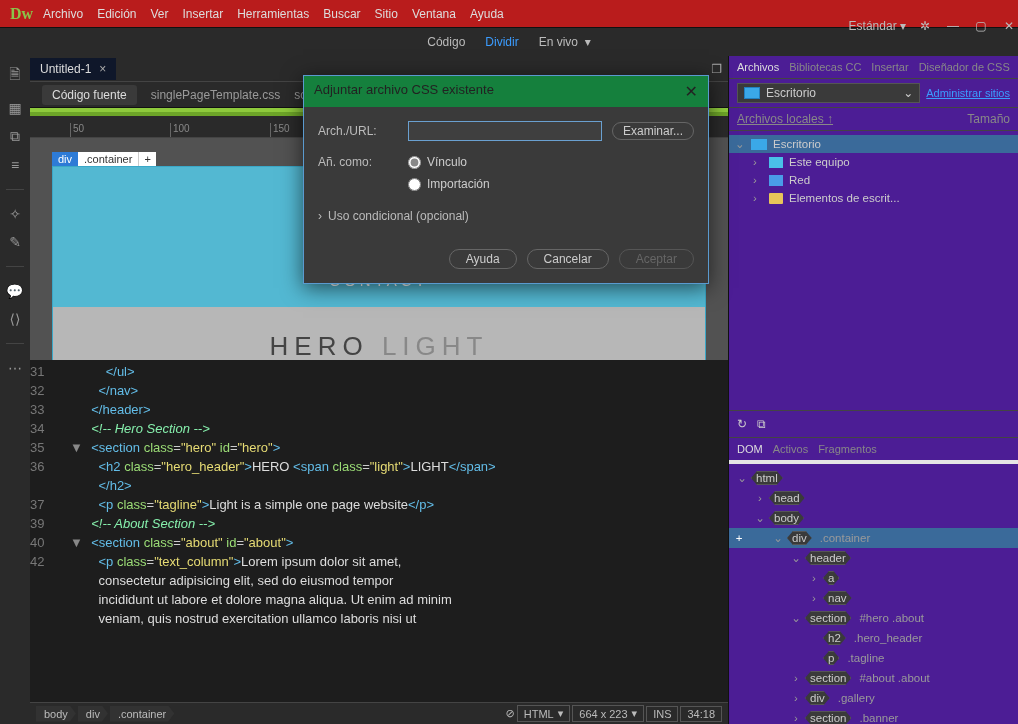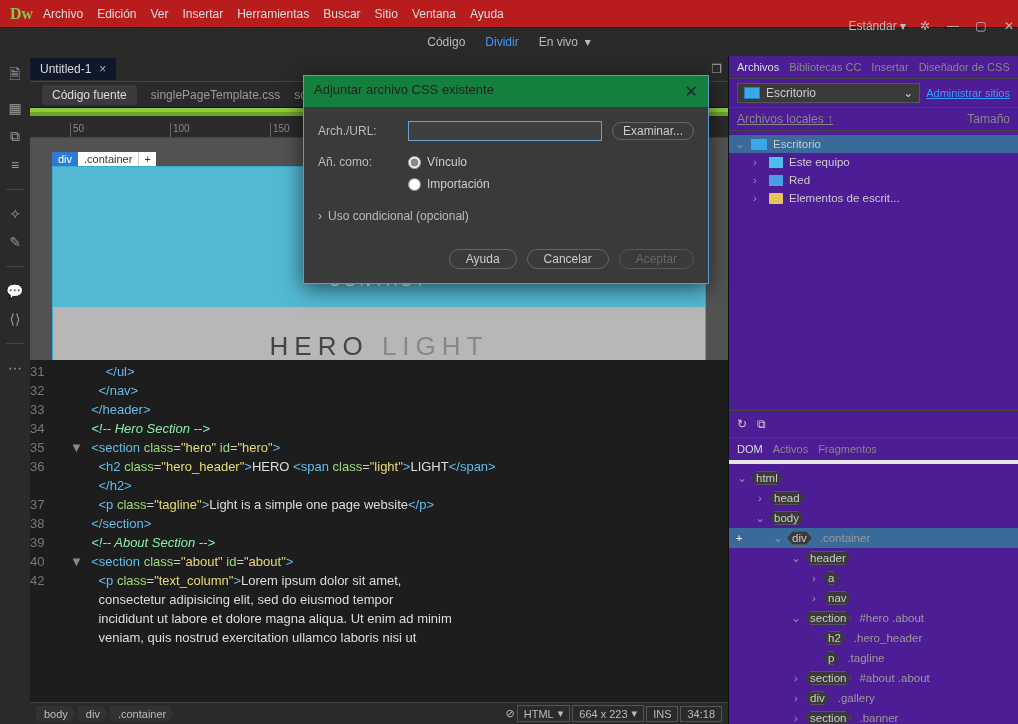--- a/index.html
+++ b/index.html
@@ -207,25 +207,20 @@
           <div class="fold"></div>
           <div class="code">    <span class="tagc">&lt;h2</span> <span class="attr">class</span>=<span class="str">"hero_header"</span><span class="tagc">&gt;</span><span class="text">HERO </span><span class="tagc">&lt;span</span> <span class="attr">class</span>=<span class="str">"light"</span><span class="tagc">&gt;</span><span class="text">LIGHT</span><span class="tagc">&lt;/span&gt;</span>
     <span class="tagc">&lt;/h2&gt;</span></div>
         </div>
         <div class="codeline">
           <div class="gutter">37</div>
           <div class="fold"></div>
           <div class="code">    <span class="tagc">&lt;p</span> <span class="attr">class</span>=<span class="str">"tagline"</span><span class="tagc">&gt;</span><span class="text">Light is a simple one page website</span><span class="tagc">&lt;/p&gt;</span></div>
         </div>
         <div class="codeline">
-          <div class="gutter">38</div>
-          <div class="fold"></div>
-          <div class="code">  <span class="tagc">&lt;/section&gt;</span></div>
-        </div>
-        <div class="codeline">
           <div class="gutter">39</div>
           <div class="fold"></div>
           <div class="code">  <span class="cmt">&lt;!-- About Section --&gt;</span></div>
         </div>
         <div class="codeline">
           <div class="gutter">40</div>
           <div class="fold">▼</div>
           <div class="code">  <span class="tagc">&lt;section</span> <span class="attr">class</span>=<span class="str">"about"</span> <span class="attr">id</span>=<span class="str">"about"</span><span class="tagc">&gt;</span></div>
         </div>
         <div class="codeline">

